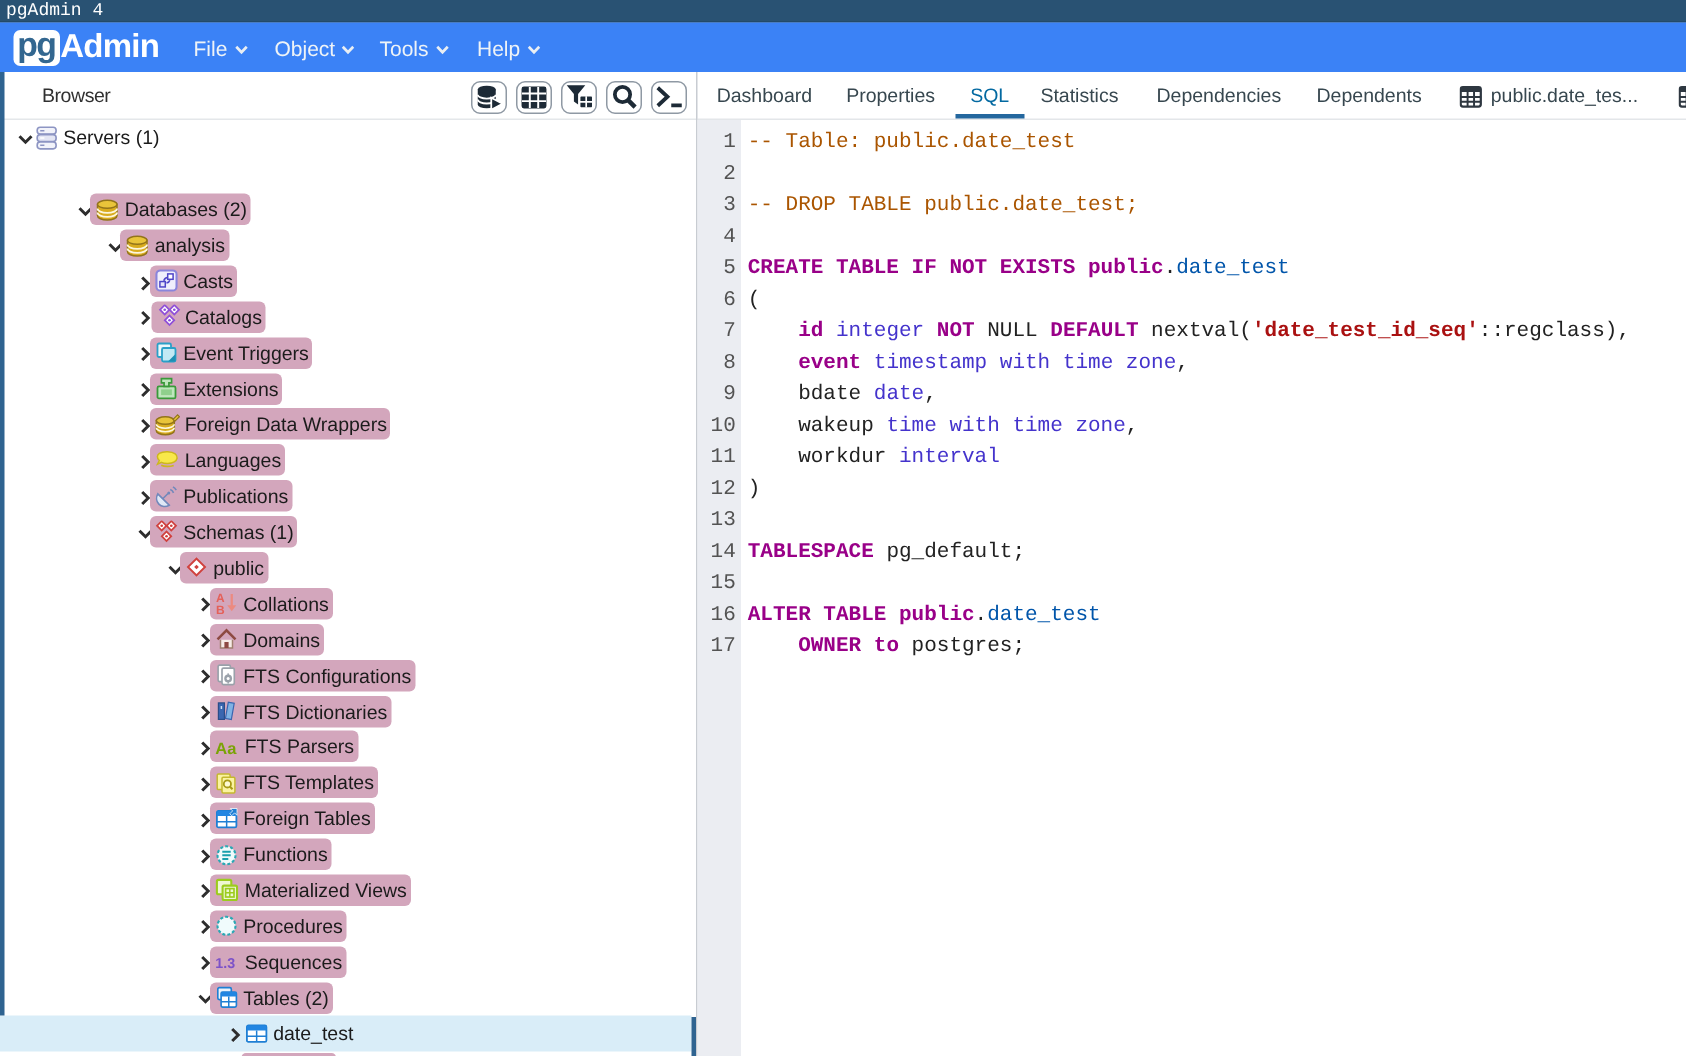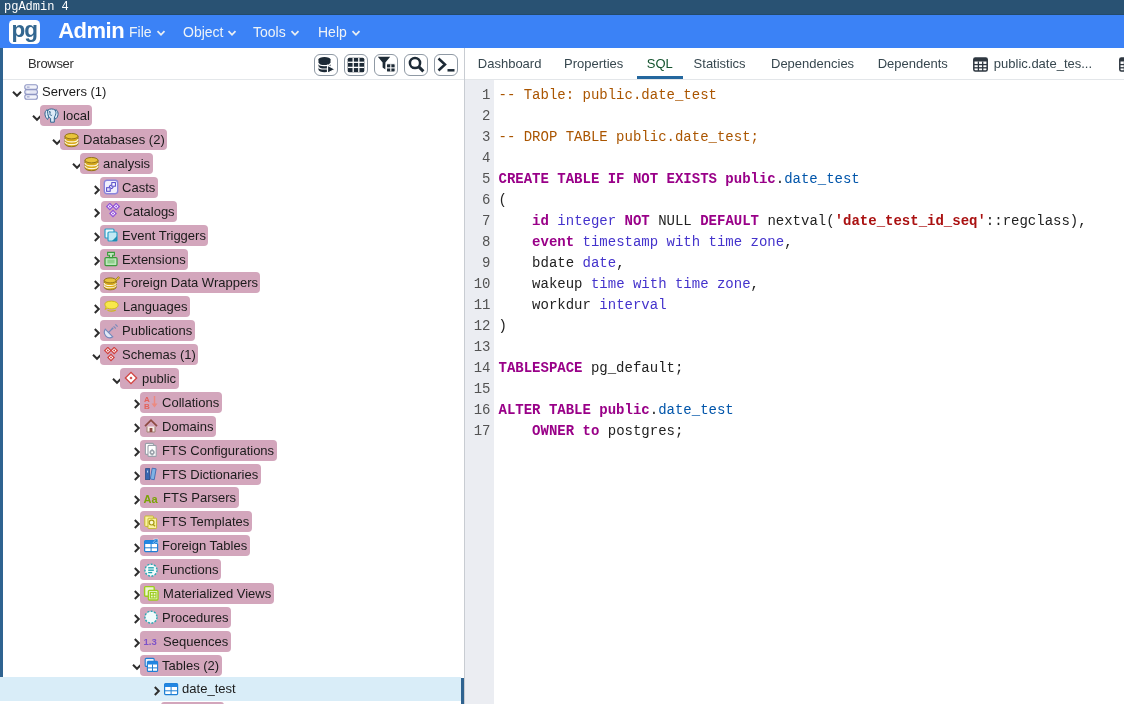--- a/index.html
+++ b/index.html
@@ -1,33 +1,33 @@
 <!DOCTYPE html>
 <html><head><meta charset="utf-8"><style>
 * { margin:0; padding:0; box-sizing:border-box; }
 html,body { width:1124px; height:704px; overflow:hidden; background:#fff;
   font-family:"Liberation Sans",sans-serif; position:relative; }
 .titlebar { position:absolute; left:0; top:0; width:1124px; height:15px; background:#295273;
   border-bottom:1px solid #234a69; color:#fff; font:12px/14px "Liberation Mono",monospace; padding-left:4px; }
 .header { position:absolute; left:0; top:15px; width:1124px; height:33px; background:#3b82f6; }
 .pgbox { position:absolute; left:8.5px; top:5.3px; width:31.5px; height:23.8px; background:#fff;
   border-radius:4.5px; color:#336790; font-weight:bold; font-size:22.5px; line-height:19px; text-align:center; letter-spacing:-1px; overflow:hidden; }
-.logoadmin { position:absolute; left:40.2px; top:2.8px; color:#fff; font-weight:bold; font-size:22px; letter-spacing:-0.5px;margin-left:18px; }
+.logoadmin { position:absolute; left:40.2px; top:2.8px; color:#fff; font-weight:bold; font-size:22px; letter-spacing:-0.5px; }
 .menu { position:absolute; top:8.5px; color:#eef3f7; font-size:14px; }
 .menu svg { margin-left:4px; }
 .browserbar { position:absolute; left:0; top:48px; width:464px; height:32px; background:#fff;
   border-bottom:1px solid #e4e7ea; }
 .browserbar .title { position:absolute; left:28px; top:8px; font-size:13px; letter-spacing:-0.3px; color:#303030; }
 .tbtn { position:absolute; top:5.5px; width:24px; height:22px; border:1px solid #8f99a4; border-radius:6px;
   background:#fff; display:flex; align-items:center; justify-content:center; }
 .vdivider { position:absolute; left:464px; top:48px; width:1px; height:656px; background:#c8ccd2; }
 .tabs { position:absolute; left:465px; top:48px; width:659px; height:32px; background:#fff;
   border-bottom:1px solid #e3e6e9; }
 .tab { position:absolute; top:8px; font-size:13px; color:#37474f; white-space:nowrap; }
-.tab.active { color:#14532d; }
+.tab.active { color:#0369a1; }
 .underline { position:absolute; left:172.4px; top:27.5px; width:45.7px; height:3.3px; background:#24679e; }
 .tree { position:absolute; left:0; top:80px; width:464px; height:624px; background:#fff; overflow:hidden;text-align:center; }
 .trow { position:absolute; left:0; width:464px; height:23.9px; }
 .chev { position:absolute; top:6px; }
 .lbl { position:absolute; top:1.45px; height:21px; display:flex; align-items:center;
   border-radius:4px; padding:0 2.5px 0 3.5px; font-size:13px; letter-spacing:0px; color:#1b1b1b; white-space:nowrap; }
 .lbl.pink { background:#d3a6bc; }
 .lbl svg { margin-right:2.8px; flex:none; }
 .selbg { position:absolute; left:0; top:0; width:460.5px; height:24px; background:#d9edf8; }
 .leftline { position:absolute; left:0; top:48.4px; width:3px; height:628.6px; background:#2f6390; }
@@ -144,35 +144,20 @@
 <rect x="1.8" y="0.8" width="12.6" height="4.6" rx="2" fill="#f2f3fa" stroke="#8d95c3" stroke-width="1.1"></rect>
 <rect x="1.8" y="5.7" width="12.6" height="4.6" rx="2" fill="#e4e6f4" stroke="#8d95c3" stroke-width="1.1"></rect>
 <rect x="1.8" y="10.6" width="12.6" height="4.6" rx="2" fill="#f2f3fa" stroke="#8d95c3" stroke-width="1.1"></rect>
 <line x1="3.8" y1="3.1" x2="6.6" y2="3.1" stroke="#8d95c3" stroke-width="1"></line>
 <line x1="3.8" y1="8" x2="6.6" y2="8" stroke="#fff" stroke-width="1"></line>
 <line x1="3.8" y1="12.9" x2="6.6" y2="12.9" stroke="#8d95c3" stroke-width="1"></line>
 </svg>
         <span class="txt">Servers (1)</span>
       </span>
     </div>
-<div class="trow" style="top:23.88px">
-      <span class="chev" style="left:31px"><svg width="12" height="12" viewBox="0 0 12 12">
-          <path d="M2 3.8 L6 7.8 L10 3.8" fill="none" stroke="#2e2e2e" stroke-width="2"></path>
-        </svg></span>
-      <span class="lbl pink" style="left:39.8px">
-        <svg width="17" height="17" viewBox="0 0 17 17">
-<path d="M4.2 2.6 C2.6 3.4 1.7 5.4 2 7.6 C2.3 9.8 3.4 11.6 4.6 12.4 L5.6 10.2 C5.2 9.0 5.2 7.6 5.6 6.6 Z" fill="#ddebf7" stroke="#2f6690" stroke-width="1"></path>
-<path d="M12.8 2.6 C14.4 3.4 15.3 5.4 15 7.6 C14.7 9.8 13.8 11.2 12.6 12 L11.4 10.2 C11.8 9.0 11.8 7.6 11.4 6.6 Z" fill="#ddebf7" stroke="#2f6690" stroke-width="1"></path>
-<path d="M5 3 C6.6 1.6 10.4 1.6 12 3 C13.2 4.2 13.2 6.4 12.4 8.2 C11.9 9.3 11.4 10 11.3 11 L11.3 15.2 L7.6 15.2 L7.6 11.4 C7.0 11.2 6.2 10.6 5.7 9.6 C4.8 7.8 4.2 4.6 5 3 Z" fill="#ddebf7" stroke="#2f6690" stroke-width="1"></path>
-<path d="M7.6 5.4 C7.0 5.8 6.8 7 7.2 7.8 C7.6 8.6 8.6 8.6 9.1 8.0" fill="none" stroke="#2f6690" stroke-width="1"></path>
-<circle cx="6.7" cy="4.9" r="0.8" fill="#2f6690"></circle>
-</svg>
-        <span class="txt">local</span>
-      </span>
-    </div>
 <div class="trow" style="top:47.76px">
       <span class="chev" style="left:51px"><svg width="12" height="12" viewBox="0 0 12 12">
           <path d="M2 3.8 L6 7.8 L10 3.8" fill="none" stroke="#2e2e2e" stroke-width="2"></path>
         </svg></span>
       <span class="lbl pink" style="left:59.8px">
         <svg width="17" height="16" viewBox="0 0 17 16">
 <path d="M2 4.2 L2 11.8 A6.5 2.9 0 0 0 15 11.8 L15 4.2 Z" fill="#d9ac1e" stroke="#93741a" stroke-width="1"></path>
 <ellipse cx="8.5" cy="4.2" rx="6.5" ry="2.7" fill="#e9c43a" stroke="#93741a" stroke-width="1"></ellipse>
 <path d="M2 7 A6.5 2.9 0 0 0 15 7" fill="none" stroke="#fdf6dc" stroke-width="1.2"></path>
 <path d="M2 9.7 A6.5 2.9 0 0 0 15 9.7" fill="none" stroke="#fdf6dc" stroke-width="1.2"></path>

